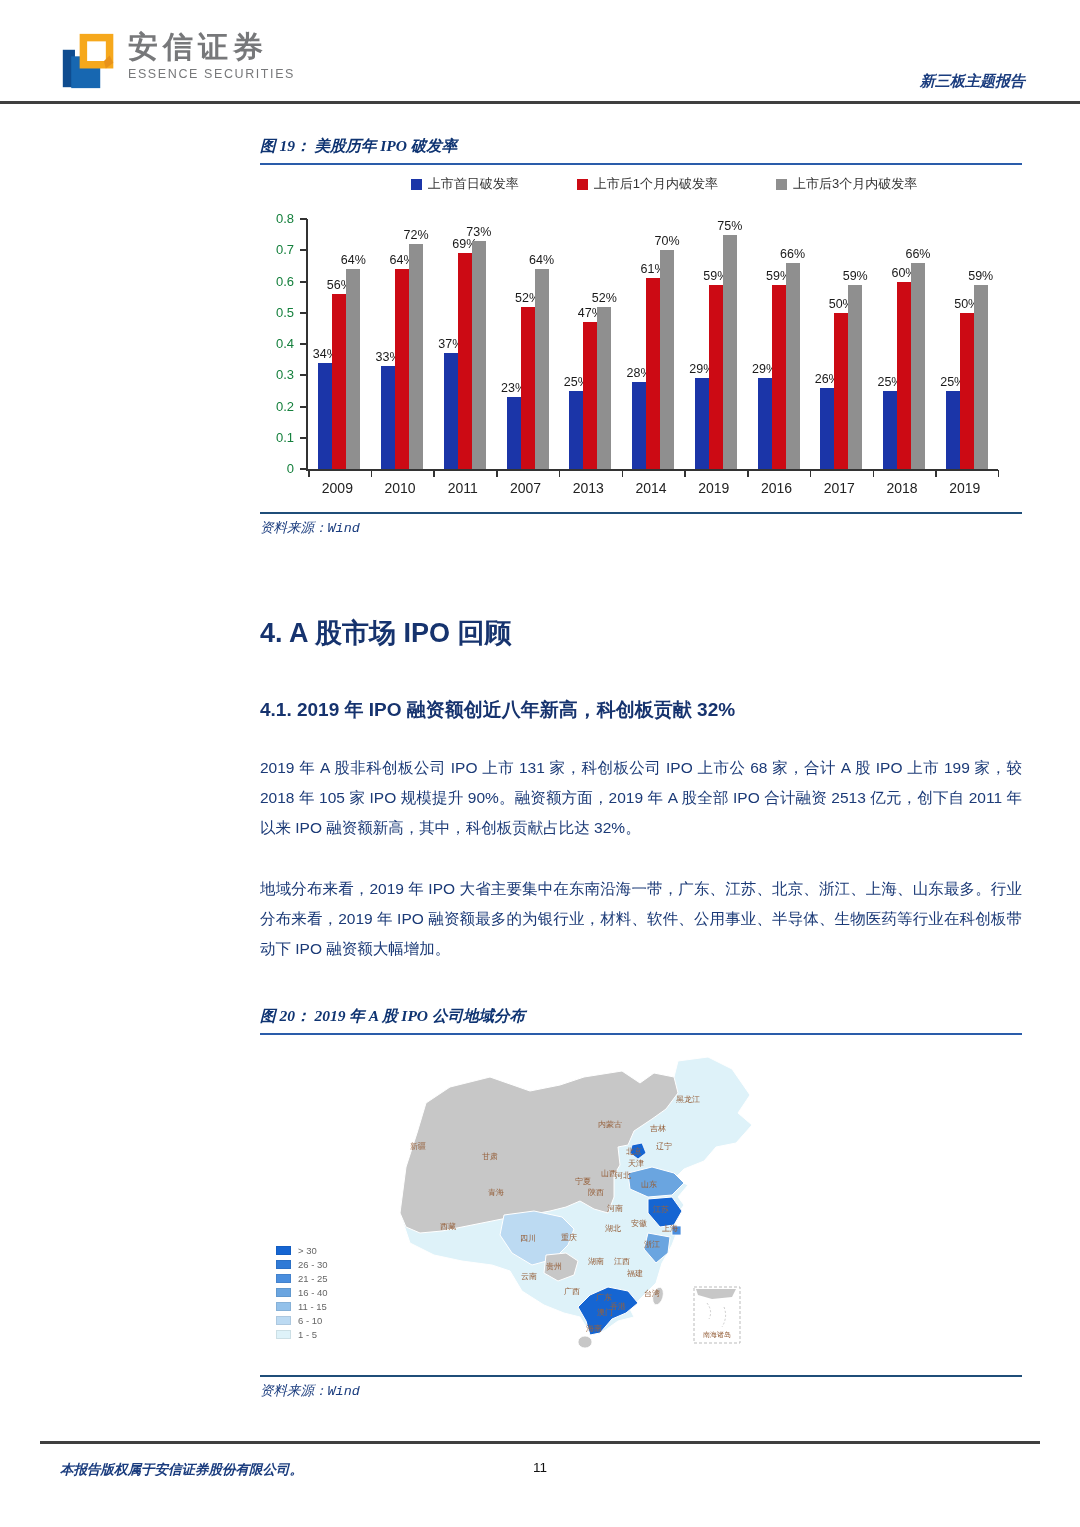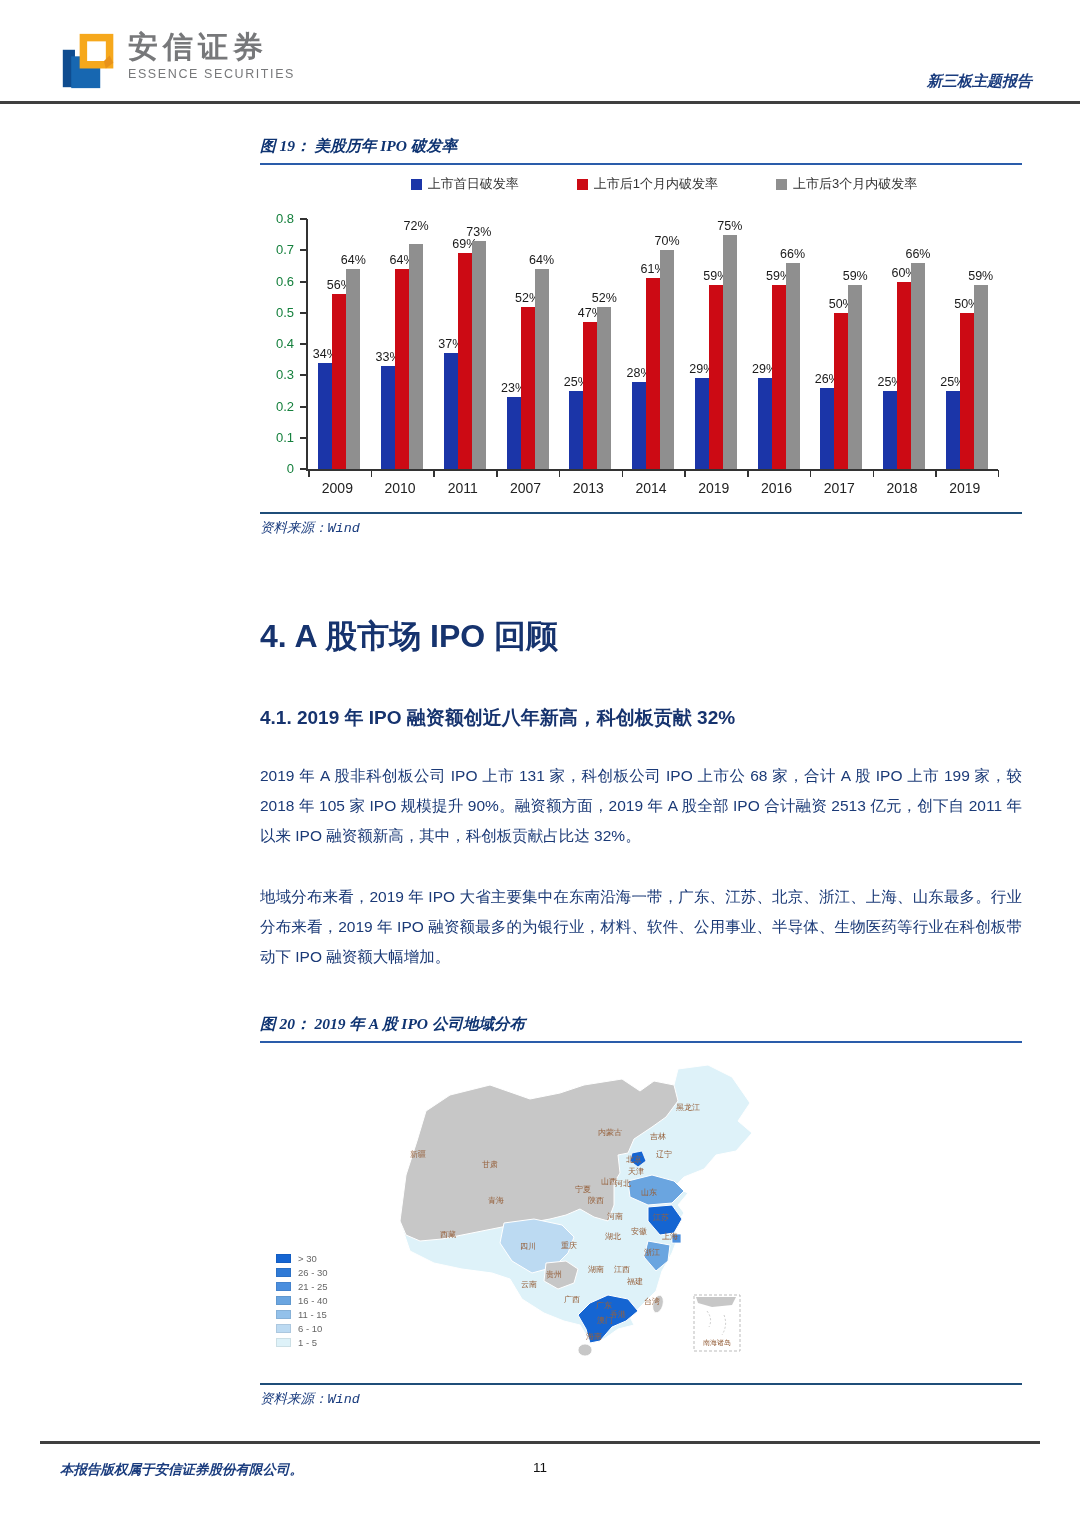--- a/index.html
+++ b/index.html
@@ -3,21 +3,21 @@
 <meta charset="utf-8">
 <style>
   html,body{margin:0;padding:0;background:#fff;}
   body{width:1080px;height:1527px;position:relative;font-family:"Liberation Sans",sans-serif;color:#1b3a77;overflow:hidden;}
 
   
   .header{position:absolute;top:0;left:0;right:0;height:104px;border-bottom:3px solid #3f3f3f;box-sizing:border-box;}
   .logo-wrap{position:absolute;left:60px;top:30px;display:flex;align-items:flex-start;gap:10px;}
   .brand-text .cn{font-size:30px;font-weight:bold;color:#77787a;letter-spacing:5px;line-height:1.1;}
   .brand-text .en{font-size:12.5px;color:#77787a;letter-spacing:1.6px;margin-top:4px;}
-  .report-type{position:absolute;right:48px;bottom:10px;font-family:"Liberation Serif",serif;font-style:italic;font-weight:bold;font-size:15px;color:#1a3c7e;}
+  .report-type{position:absolute;right:55px;bottom:10px;font-family:"Liberation Serif",serif;font-style:italic;font-weight:bold;font-size:15px;color:#1a3c7e;}
 
   
   .content{position:absolute;left:260px;width:762px;top:104px;}
 
   .fig-title-row{display:flex;align-items:baseline;gap:4px;border-bottom:2px solid #2a5caa;padding-bottom:6px;margin-top:32px;
     font-family:"Liberation Serif",serif;font-style:italic;font-weight:bold;font-size:15.5px;color:#0f3472;}
 
   
   .chart-box{margin-top:10px;}
   .chart-legend{display:flex;justify-content:center;gap:58px;margin:8px 0 26px 46px;}
@@ -34,21 +34,21 @@
   .bar-wrap{position:relative;width:14px;height:100%;display:flex;align-items:flex-end;}
   .bar{width:14px;}
   .bar-label{position:absolute;left:50%;transform:translateX(-50%);white-space:nowrap;font-size:12.5px;color:#1a1a1a;}
   .x-axis-labels{display:flex;margin-left:46px;width:690px;margin-top:9px;}
   .year-label{flex:1;text-align:center;font-size:14px;color:#222;}
 
   .source-row{border-top:2px solid #1f4e79;margin-top:16px;padding-top:5px;
     font-family:Liberation Mono, monospace;font-style:italic;font-size:13.5px;color:#1a3c7e;}
 
   
-  .h1{margin-top:78px;font-size:32px;font-weight:bold;color:#16336e;}
+  .h1{margin-top:78px;font-size:27px;font-weight:bold;color:#16336e;}
   .h2{margin-top:46px;font-size:19px;font-weight:bold;color:#16336e;}
   .para{margin-top:30px;font-size:15.5px;line-height:1.95;text-align:justify;color:#1b3a77;}
 
   
   .map-box{position:relative;width:762px;height:312px;margin-top:12px;background:#fff;}
   .map-svg{position:absolute;left:62px;top:0;}
   .prov-label{font-size:8px;fill:#96613c;text-anchor:middle;font-family:"Liberation Sans",sans-serif;}
   .map-legend{position:absolute;left:16px;top:198px;}
   .map-legend-row{display:flex;align-items:center;gap:7px;margin-bottom:3px;}
   .map-legend-swatch{width:15px;height:9px;border:0.5px solid rgba(0,0,0,0.08);box-sizing:border-box;}
@@ -132,21 +132,21 @@
         <div class="bar-group">
           <div class="bar-wrap">
             <div class="bar-label" style="bottom: 105.125px;">33%</div>
             <div class="bar" style="height: 103.125px; background: rgb(27, 53, 168);"></div>
           </div>
           <div class="bar-wrap">
             <div class="bar-label" style="bottom: 202px;">64%</div>
             <div class="bar" style="height: 200px; background: rgb(204, 10, 20);"></div>
           </div>
           <div class="bar-wrap">
-            <div class="bar-label" style="bottom: 236px;">72%</div>
+            <div class="bar-label" style="bottom: 227px;">72%</div>
             <div class="bar" style="height: 225px; background: rgb(143, 143, 143);"></div>
           </div>
         </div>
         <div class="bar-group">
           <div class="bar-wrap">
             <div class="bar-label" style="bottom: 117.625px;">37%</div>
             <div class="bar" style="height: 115.625px; background: rgb(27, 53, 168);"></div>
           </div>
           <div class="bar-wrap">
             <div class="bar-label" style="bottom: 217.625px;">69%</div>

